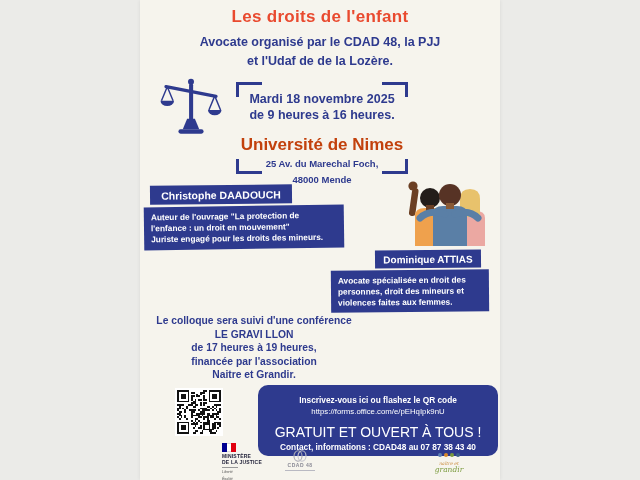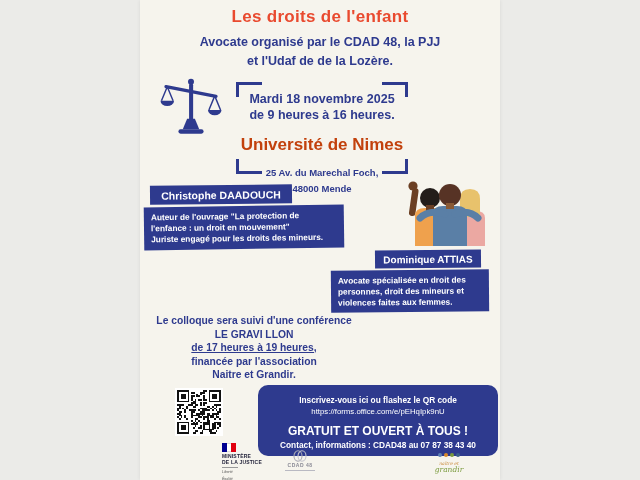--- a/index.html
+++ b/index.html
@@ -17,48 +17,48 @@
   .scales { position:absolute; left:20px; top:76px; width:62px; height:64px; }
 
   .datebox { position:absolute; left:96px; top:82px; width:172px; height:92px; text-align:center; }
   .corner { position:absolute; width:26px; height:15px; }
   .c-tl { left:0; top:0; border-left:3px solid #2e3a8e; border-top:3px solid #2e3a8e; }
   .c-tr { right:0; top:0; border-right:3px solid #2e3a8e; border-top:3px solid #2e3a8e; }
   .c-bl { left:0; bottom:0; border-left:3px solid #2e3a8e; border-bottom:3px solid #2e3a8e; }
   .c-br { right:0; bottom:0; border-right:3px solid #2e3a8e; border-bottom:3px solid #2e3a8e; }
   .date-l { font-size:12.5px; font-weight:bold; color:#2e3a8e; line-height:16px; }
   .venue  { font-size:17px; font-weight:bold; color:#c2410c; margin-top:12px; }
-  .addr   { font-size:9.5px; font-weight:bold; color:#2e3a8e; line-height:12px; margin-top:12px; }
+  .addr   { font-size:9.5px; font-weight:bold; color:#2e3a8e; line-height:12px; margin-top:3px; }
   .datebox .inner { padding-top:9px; }
 
   .namebox { position:absolute; background:#2e3a8e; color:#fff; font-weight:bold;
              display:flex; align-items:center; justify-content:center; }
   .name1 { left:10px; top:185px; width:142px; height:19px; font-size:10.5px; transform:rotate(-.6deg); }
   .bio1  { position:absolute; left:4px; top:206px; width:200px; height:43px; background:#2e3a8e;
            color:#fff; font-size:8.3px; font-weight:bold; line-height:11px; padding:5px 7px;
            transform:rotate(-.8deg); }
   .name2 { left:235px; top:250px; width:106px; height:18px; font-size:10px; transform:rotate(-.5deg); }
   .bio2  { position:absolute; left:191px; top:270px; width:158px; height:42px; background:#2e3a8e;
            color:#fff; font-size:8.3px; font-weight:bold; line-height:11px; padding:5px 7px;
            transform:rotate(-.5deg); }
 
   .people { position:absolute; left:263px; top:166px; width:92px; height:80px; }
 
   .conf { position:absolute; left:8px; top:314px; width:212px; text-align:center;
           color:#2e3a8e; font-size:10.3px; font-weight:bold; line-height:13.5px; }
-  .conf .u { text-decoration:underline; }
+  .conf .u { }
 
   .qr { position:absolute; left:35px; top:388px; width:48px; height:48px; background:#fff; padding:2px; }
   .qr svg { width:100%; height:100%; display:block; }
 
   .pill { position:absolute; left:118px; top:385px; width:240px; height:71px; background:#2e3a8e;
           border-radius:10px; text-align:center; color:#fff; padding-top:10px; }
   .pill .l1 { font-size:8.3px; font-weight:bold; }
   .pill .l2 { font-size:7.8px; margin-top:2px; }
-  .pill .l3 { font-size:12px; font-weight:bold; margin-top:8px; }
+  .pill .l3 { font-size:14px; font-weight:normal; margin-top:8px; }
   .pill .l4 { font-size:8.3px; font-weight:bold; margin-top:2px; }
 
   .footer { position:absolute; left:0; top:441px; width:360px; height:39px; }
   .logo { position:absolute; top:0; }
   .flag { width:14px; height:9px; display:flex; margin-bottom:1px; }
   .flag i { flex:1; }
   .flag .b { background:#000091; } .flag .w { background:#fff; border-top:1px solid #ddd; border-bottom:1px solid #ddd; } .flag .r { background:#e1000f; }
   .min-t { font-size:5px; font-weight:bold; color:#22223a; line-height:6px; letter-spacing:.2px; }
   .motto { font-size:3.5px; color:#555; font-style:italic; line-height:4.5px; margin-top:2px; }
   .min-sep { width:16px; height:1px; background:#999; margin:2px 0; }

